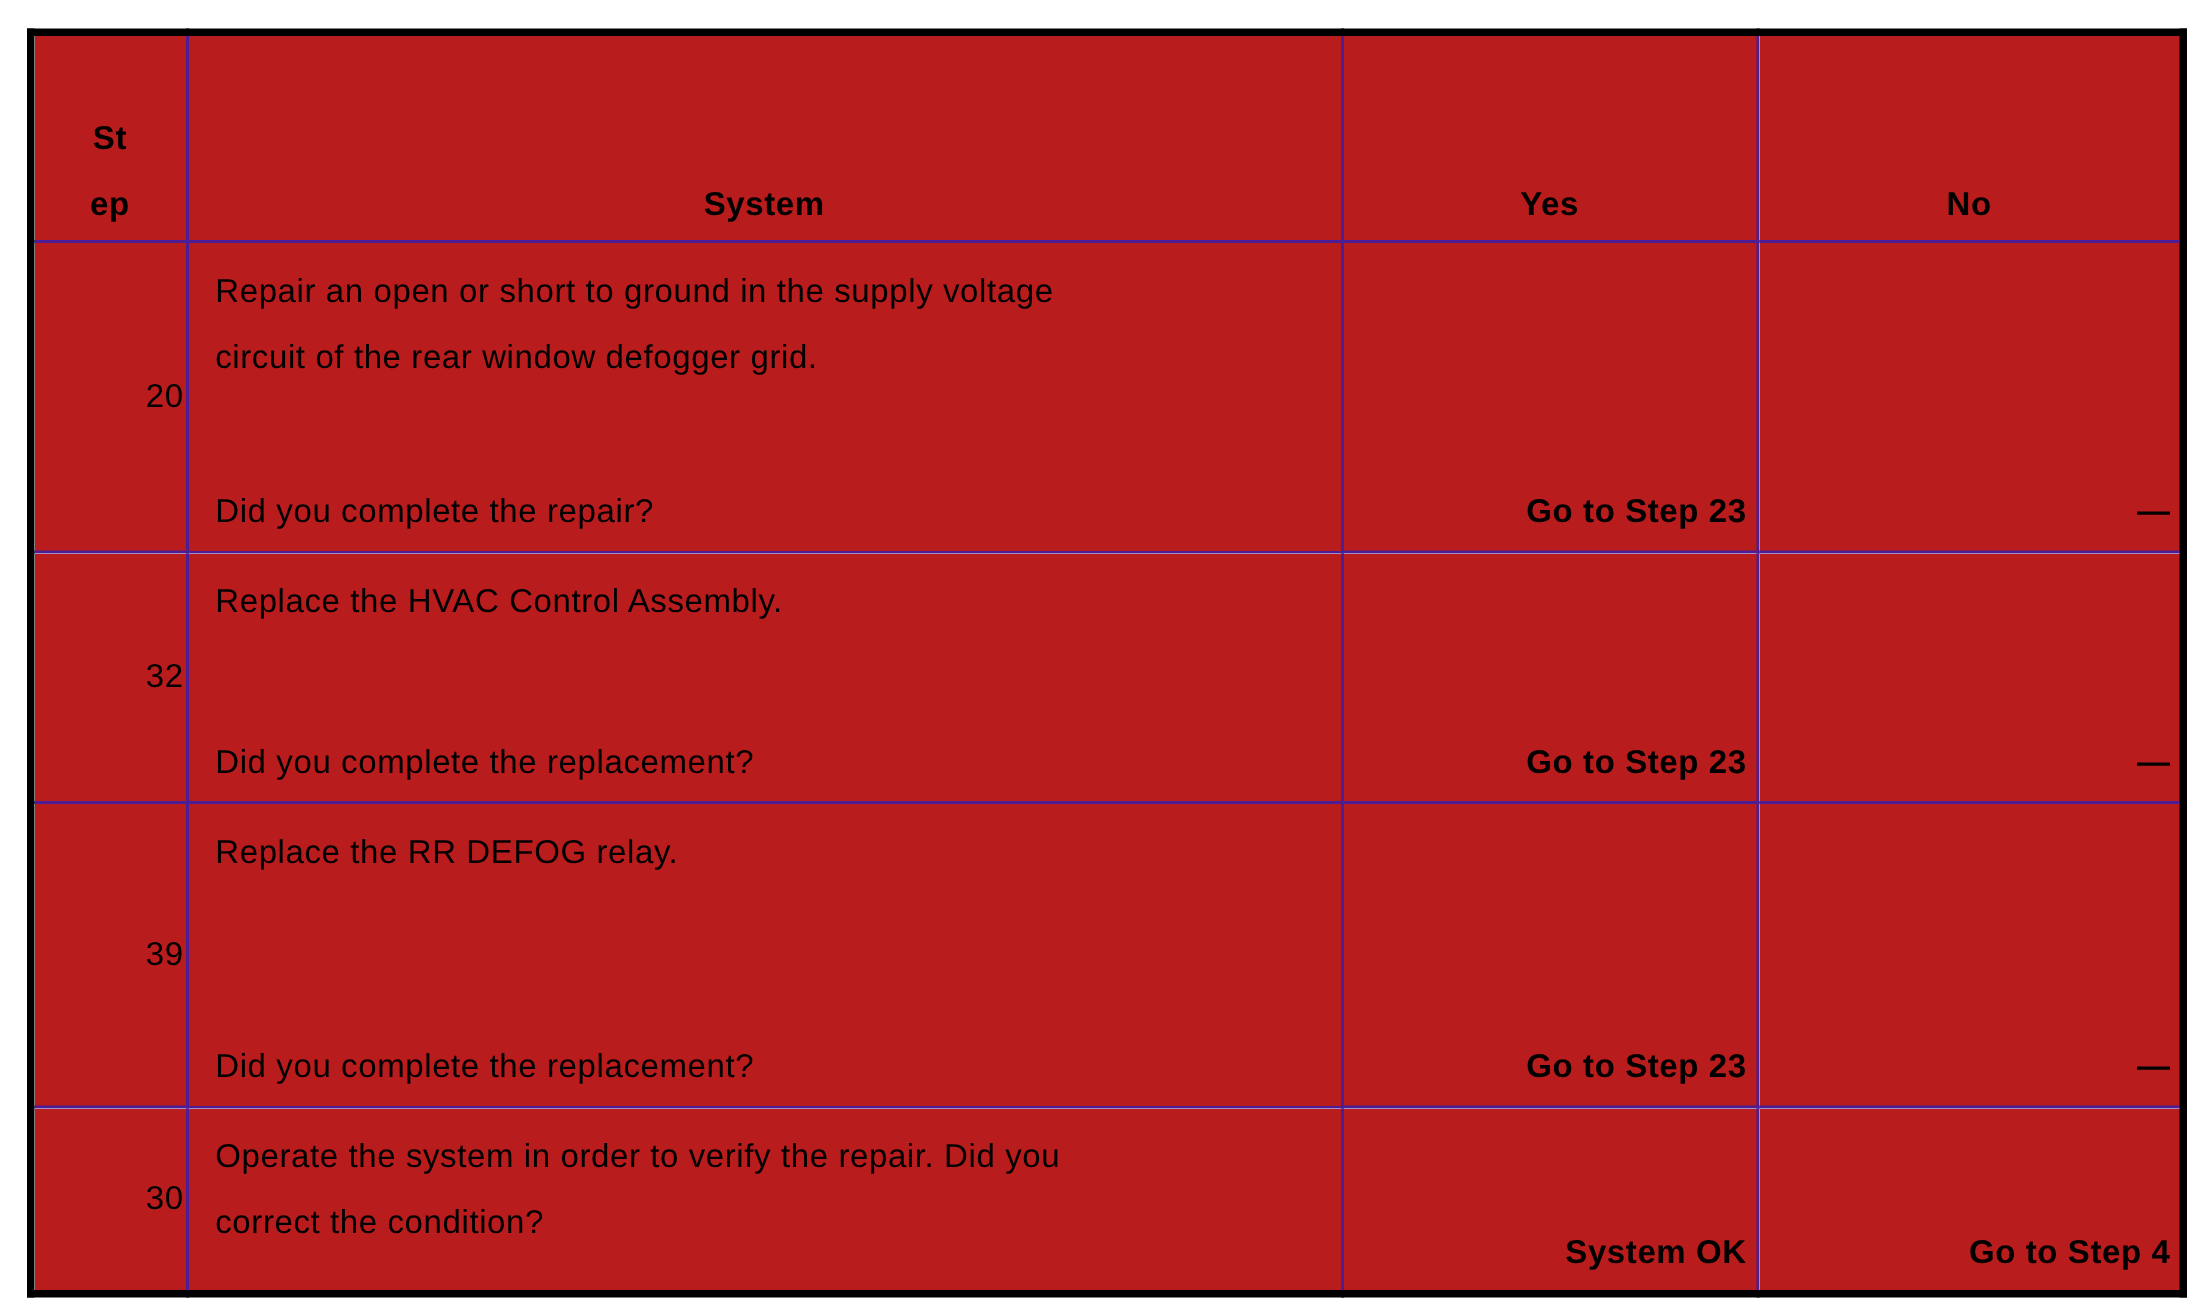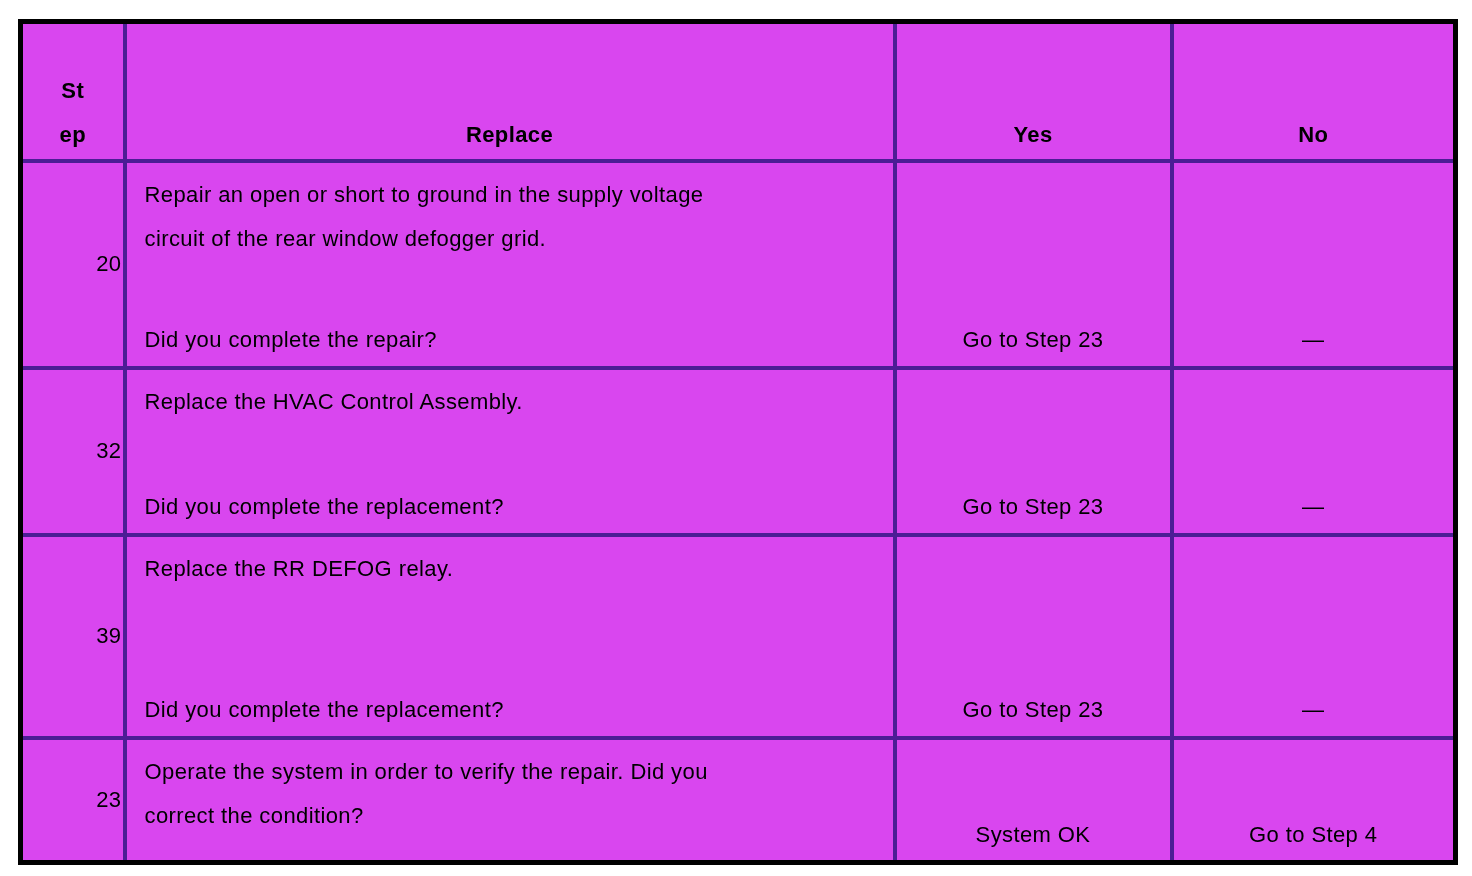--- a/index.html
+++ b/index.html
@@ -15,22 +15,22 @@
   }
   .doc-table {
     border-collapse: collapse;
     table-layout: fixed;
     margin-left: 18px;
     margin-top: 19px;
     width: 1435px;
     border: 5px solid #000000;
   }
   .doc-table td, .doc-table th {
-    border: 4px solid #4c1d95;
-    background: #d946ef;
+    border: 2px solid #4c1d95;
+    background: #b91c1c;
     font-size: 22px;
     letter-spacing: 0.4px;
     overflow: hidden;
   }
   
   col.c-step   { width: 104px; }
   col.c-action { width: 770px; }
   col.c-yes    { width: 277px; }
   col.c-no     { width: 284px; }
   
@@ -70,40 +70,41 @@
   .action-question {
     position: absolute;
     left: 18px;
     right: 36px;
     bottom: 12px;
     line-height: 1.25;
   }
   
   td.cell-yes, td.cell-no {
     vertical-align: bottom;
-    text-align: center;
+    text-align: right;
     padding: 0 6px 12px 6px;
     line-height: 1.25;
+    font-weight: bold;
   }
 </style>
 </head>
 <body>
 
 <table class="doc-table">
   <colgroup>
     <col class="c-step">
     <col class="c-action">
     <col class="c-yes">
     <col class="c-no">
   </colgroup>
   <tbody>
     <tr class="r-header">
       <th class="h-step">St
 ep</th>
-      <th class="h-action">Replace</th>
+      <th class="h-action">System</th>
       <th class="h-yes">Yes</th>
       <th class="h-no">No</th>
     </tr>
 
     <tr class="r-0">
       <td class="cell-step">20</td>
       <td class="cell-action">
         <div class="action-desc">Repair an open or short to ground in the supply voltage
 circuit of the rear window defogger grid.</div>
         <div class="action-question">Did you complete the repair?</div>
@@ -126,21 +127,21 @@
       <td class="cell-step">39</td>
       <td class="cell-action">
         <div class="action-desc">Replace the RR DEFOG relay.</div>
         <div class="action-question">Did you complete the replacement?</div>
       </td>
       <td class="cell-yes">Go to Step 23</td>
       <td class="cell-no">—</td>
     </tr>
 
     <tr class="r-3">
-      <td class="cell-step">23</td>
+      <td class="cell-step">30</td>
       <td class="cell-action">
         <div class="action-desc">Operate the system in order to verify the repair. Did you
 correct the condition?</div>
         <div class="action-question"></div>
       </td>
       <td class="cell-yes">System OK</td>
       <td class="cell-no">Go to Step 4</td>
     </tr>
   </tbody>
 </table>

